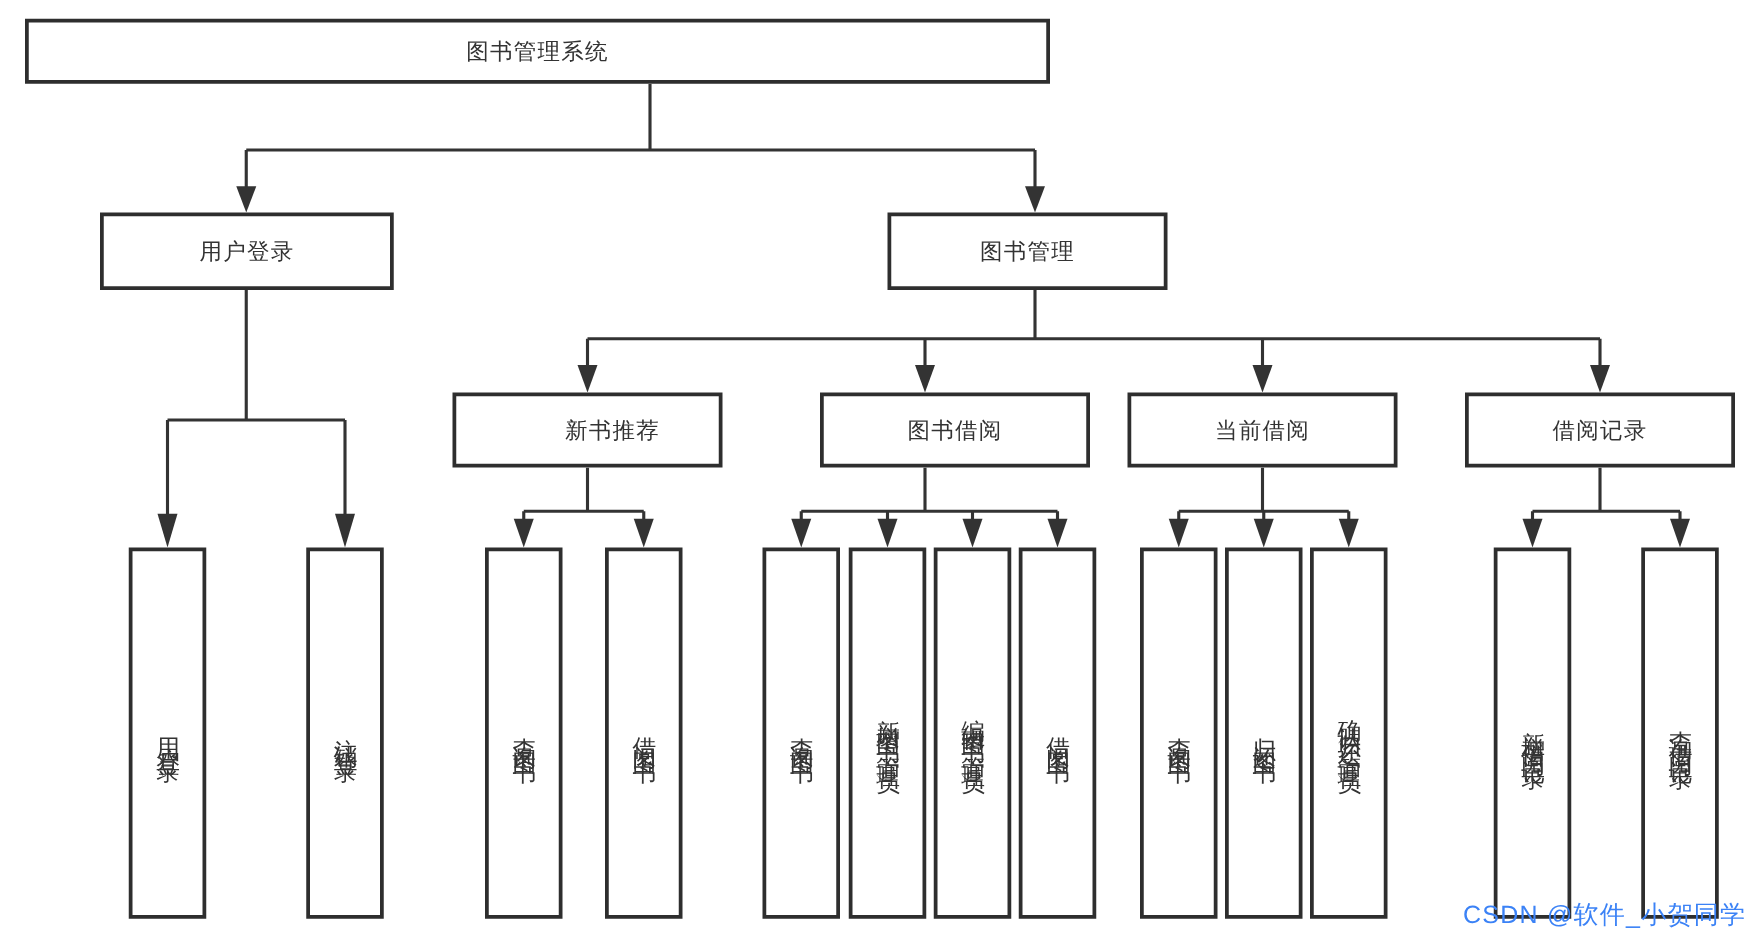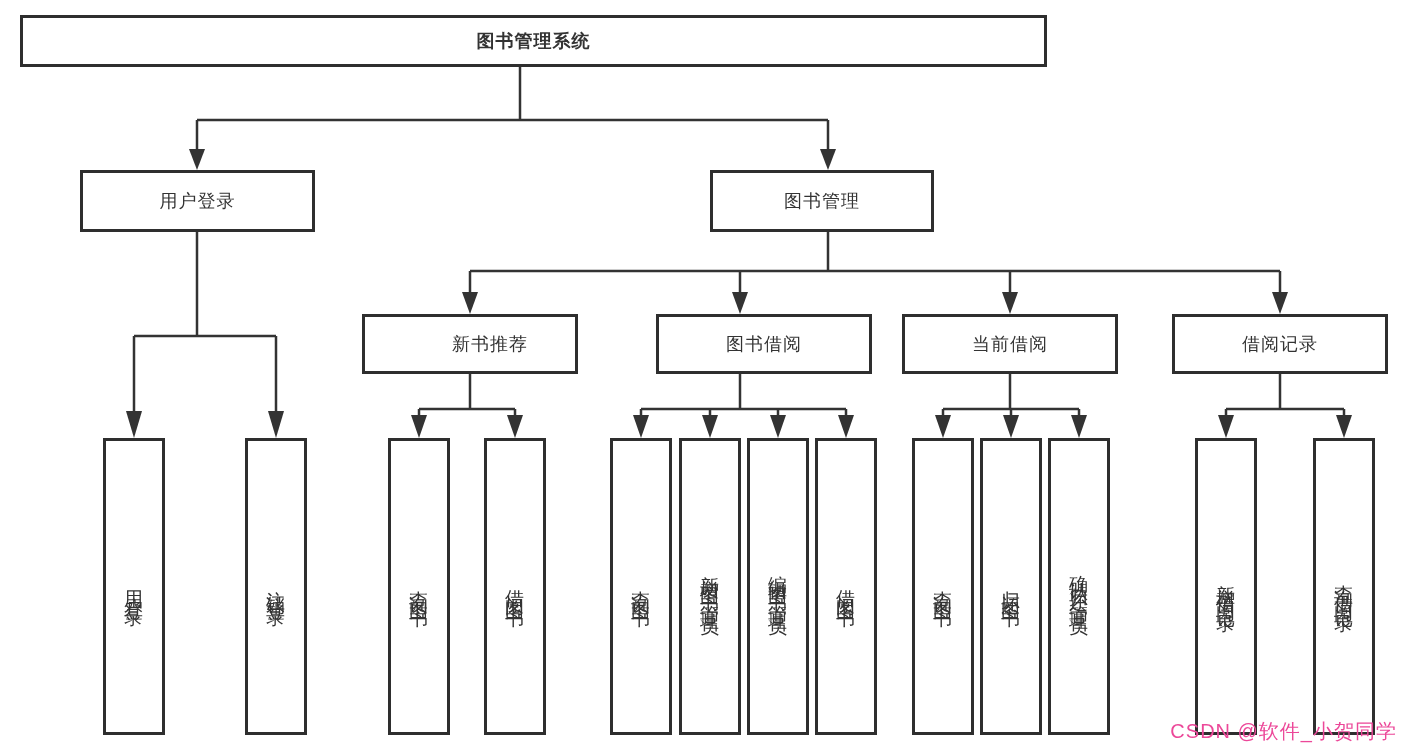--- a/index.html
+++ b/index.html
@@ -32,21 +32,21 @@
     align-items: center;
     justify-content: center;
     color: #333333;
     z-index: 2;
   }
   .node.h {
     font-size: 18px;
     letter-spacing: 1px;
   }
   .node.root-box {
-    left: 20px; top: 15px; width: 1027px; height: 52px; font-weight: bold;
+    left: 20px; top: 15px; width: 820px; height: 52px;
   }
   .node.lvl2 {
     top: 170px; height: 62px;
   }
   .node.lvl3 {
     top: 314px; height: 60px; width: 216px;
   }
   .node.leaf {
     top: 438px; height: 297px; width: 62px;
   }
@@ -56,21 +56,21 @@
     font-size: 19px;
     letter-spacing: 6px;
     line-height: 1;
     white-space: nowrap;
   }
   .watermark {
     position: absolute;
     right: 8px;
     bottom: 2px;
     font-size: 20px;
-    color: #ec4899;
+    color: #3b82f6;
     z-index: 3;
     letter-spacing: 1px;
     white-space: nowrap;
   }
 </style>
 </head>
 <body>
 
 <div class="stage">
 

